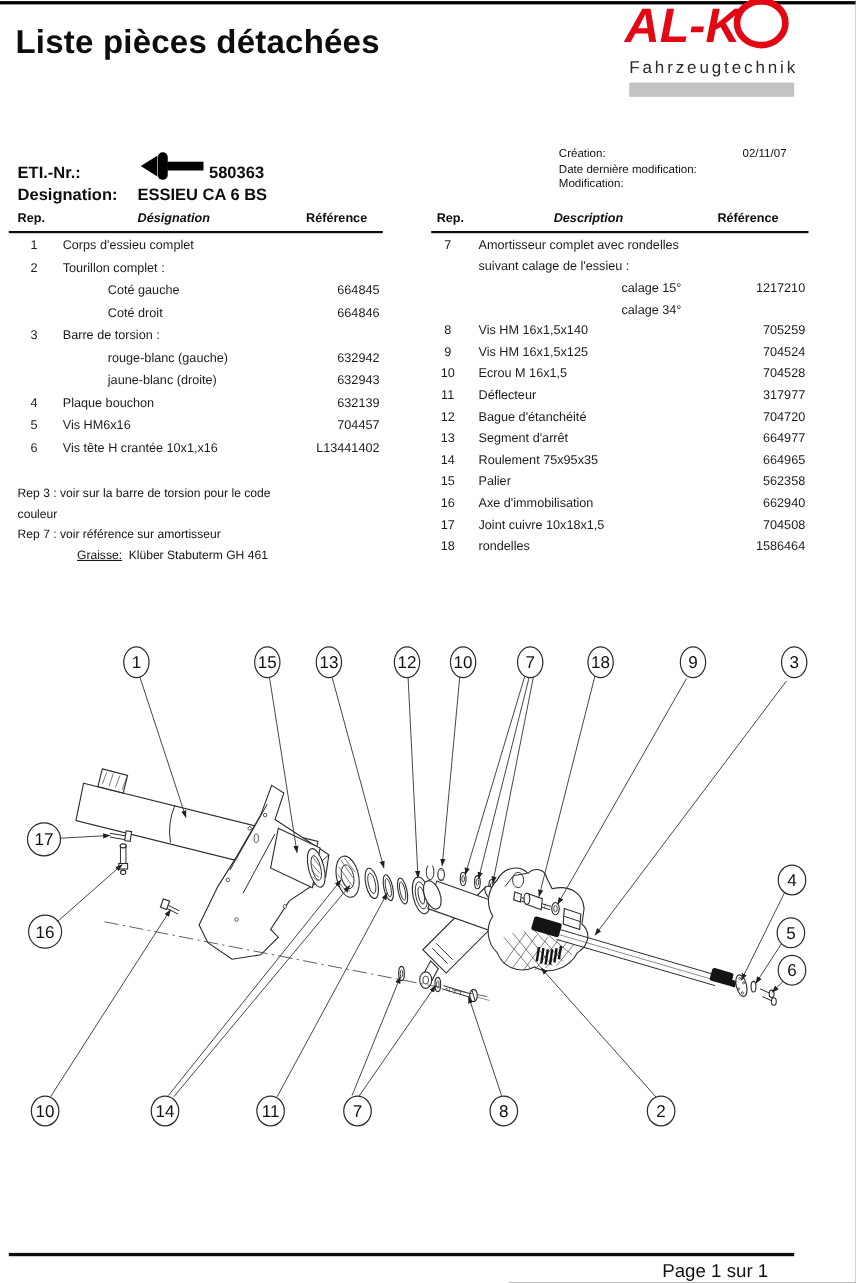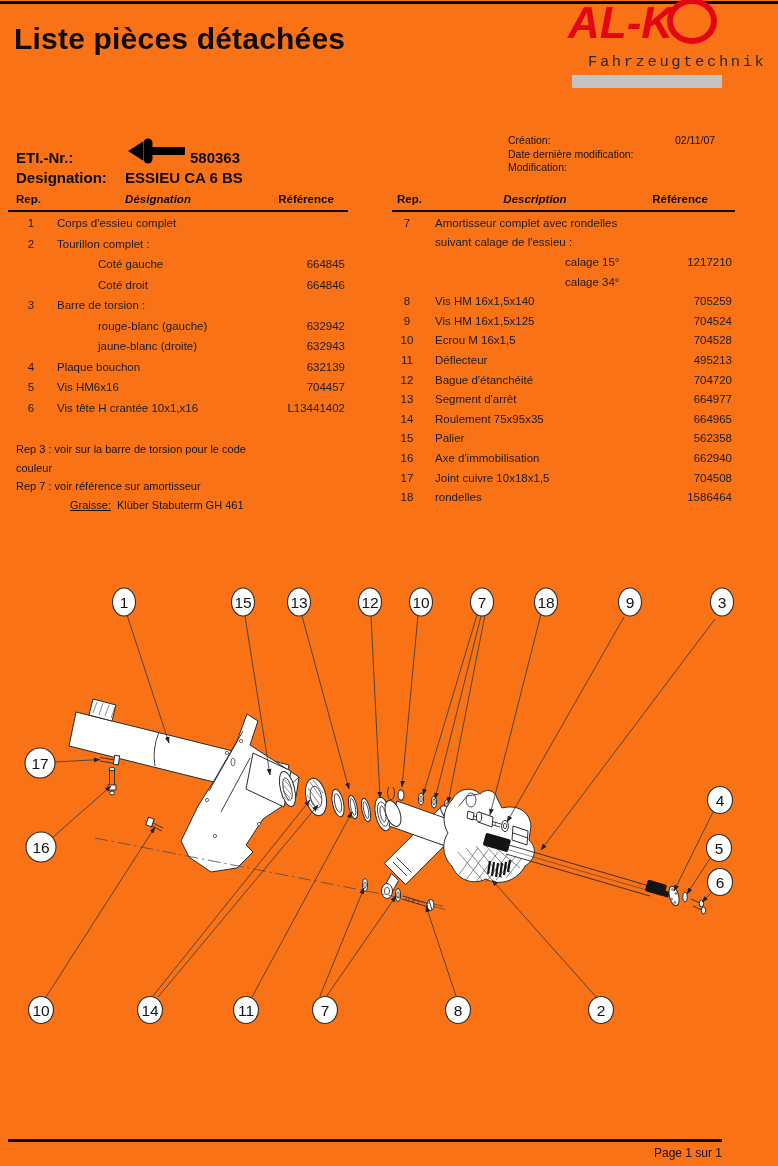--- a/index.html
+++ b/index.html
@@ -1,27 +1,27 @@
 <!DOCTYPE html>
 <html><head>
 <meta charset="utf-8">
 <style>
   html,body{margin:0;padding:0;background:#888;}
   .page{
-    position:relative;width:778px;height:1166px;background:#f97316;
+    position:relative;width:778px;height:1166px;background:#ffffff;
     font-family:"Liberation Sans","DejaVu Sans",sans-serif;color:#1c1c1c;
     overflow:hidden;margin:0 auto;
   }
   .topline{position:absolute;left:0;top:1px;width:778px;height:3px;background:#000;}
   .title{position:absolute;left:14px;top:22px;font-size:30px;font-weight:bold;color:#0d0d0d;letter-spacing:.2px;}
 
   
   .logo{position:absolute;left:566px;top:0;width:162px;height:92px;}
   .logo svg{position:absolute;left:0;top:0;}
-  .logo-sub{position:absolute;left:22px;top:53px;font-size:15.5px;color:#2b2b2b;letter-spacing:2.6px;white-space:nowrap;font-family:Liberation Mono, monospace;}
+  .logo-sub{position:absolute;left:6px;top:53px;font-size:15.5px;color:#2b2b2b;letter-spacing:2.6px;white-space:nowrap;}
   .logo-bar{position:absolute;left:6px;top:75px;width:150px;height:13px;background:#c3c3c3;}
 
   
   .eti-l1,.eti-l2{position:absolute;font-size:15px;font-weight:bold;color:#0d0d0d;}
   .eti-label{left:16px;top:149px;}
   .eti-value{left:190px;top:149px;}
   .des-label{left:16px;top:169px;}
   .des-value{left:125px;top:169px;}
   .axle-ico{position:absolute;left:128px;top:137px;}
   .meta-r{position:absolute;left:508px;top:134px;font-size:10.5px;color:#111;line-height:13.5px;width:260px;}
@@ -69,21 +69,21 @@
   .hatch{fill:none;stroke:#2a2a2a;stroke-width:.55;}
   .hole{fill:#fff;stroke:#2a2a2a;stroke-width:.7;}
   .dark{fill:#141414;stroke:none;}
   .cl{stroke:#4a4a4a;stroke-width:.8;stroke-dasharray:13 4 2 4;fill:none;}
   .ld{stroke:#3a3a3a;stroke-width:.85;fill:none;}
   .co ellipse{fill:#fff;stroke:#2b2b2b;stroke-width:1.1;}
   .co text{font-size:15.5px;fill:#111;text-anchor:middle;font-family:"Liberation Sans","DejaVu Sans",sans-serif;}
 
   
   .footline{position:absolute;left:8px;top:1139px;width:714px;height:3px;background:#0d0d0d;}
-  .pageno{position:absolute;left:602px;top:1146px;width:120px;text-align:right;font-size:12px;color:#111;}
+  .pageno{position:absolute;left:602px;top:1146px;width:120px;font-size:17px;color:#111;}
 </style>
 </head>
 <body>
 
 <div class="page">
   <div class="topline"></div>
   <div class="title">Liste pièces détachées</div>
 
   <div class="logo">
     <svg width="162" height="50" viewBox="0 0 162 50">
@@ -209,21 +209,21 @@
         <span class="ref">704524</span>
       </div>
     <div class="trow">
         <span class="rep">10</span>
         <span class="des">Ecrou M 16x1,5</span>
         <span class="ref">704528</span>
       </div>
     <div class="trow">
         <span class="rep">11</span>
         <span class="des">Déflecteur</span>
-        <span class="ref">495213</span>
+        <span class="ref">317977</span>
       </div>
     <div class="trow">
         <span class="rep">12</span>
         <span class="des">Bague d'étanchéité</span>
         <span class="ref">704720</span>
       </div>
     <div class="trow">
         <span class="rep">13</span>
         <span class="des">Segment d'arrêt</span>
         <span class="ref">664977</span>

